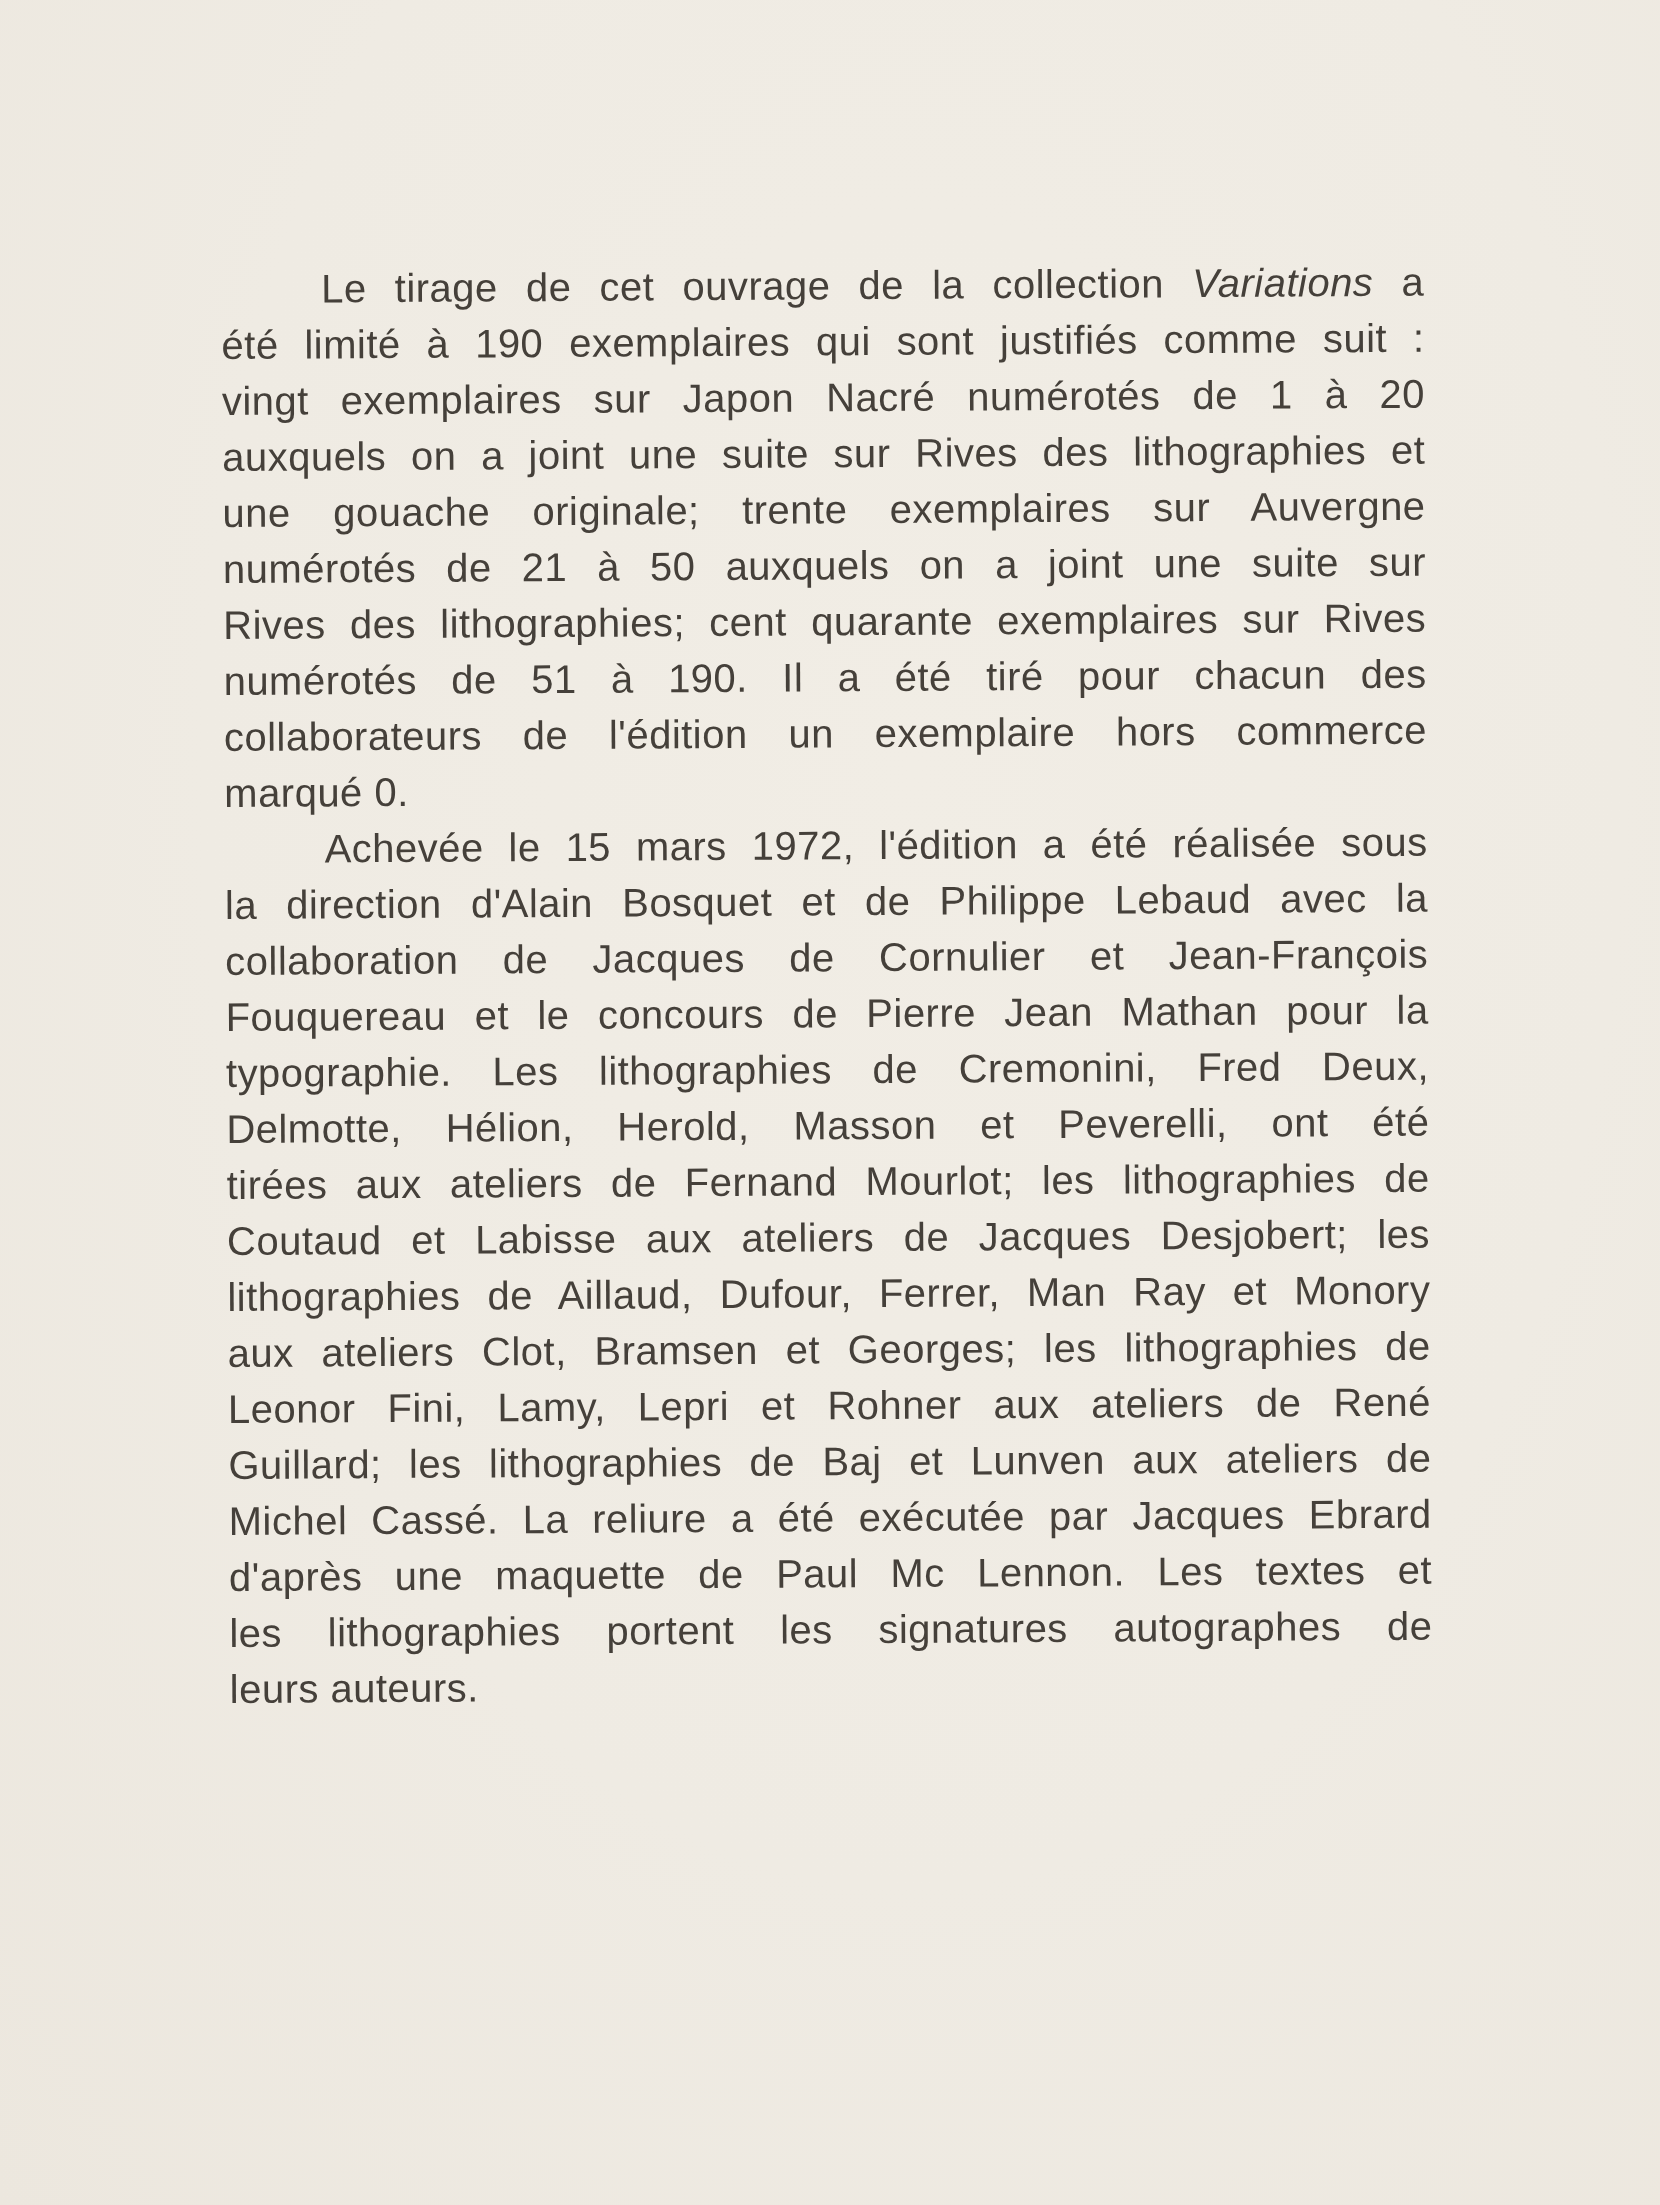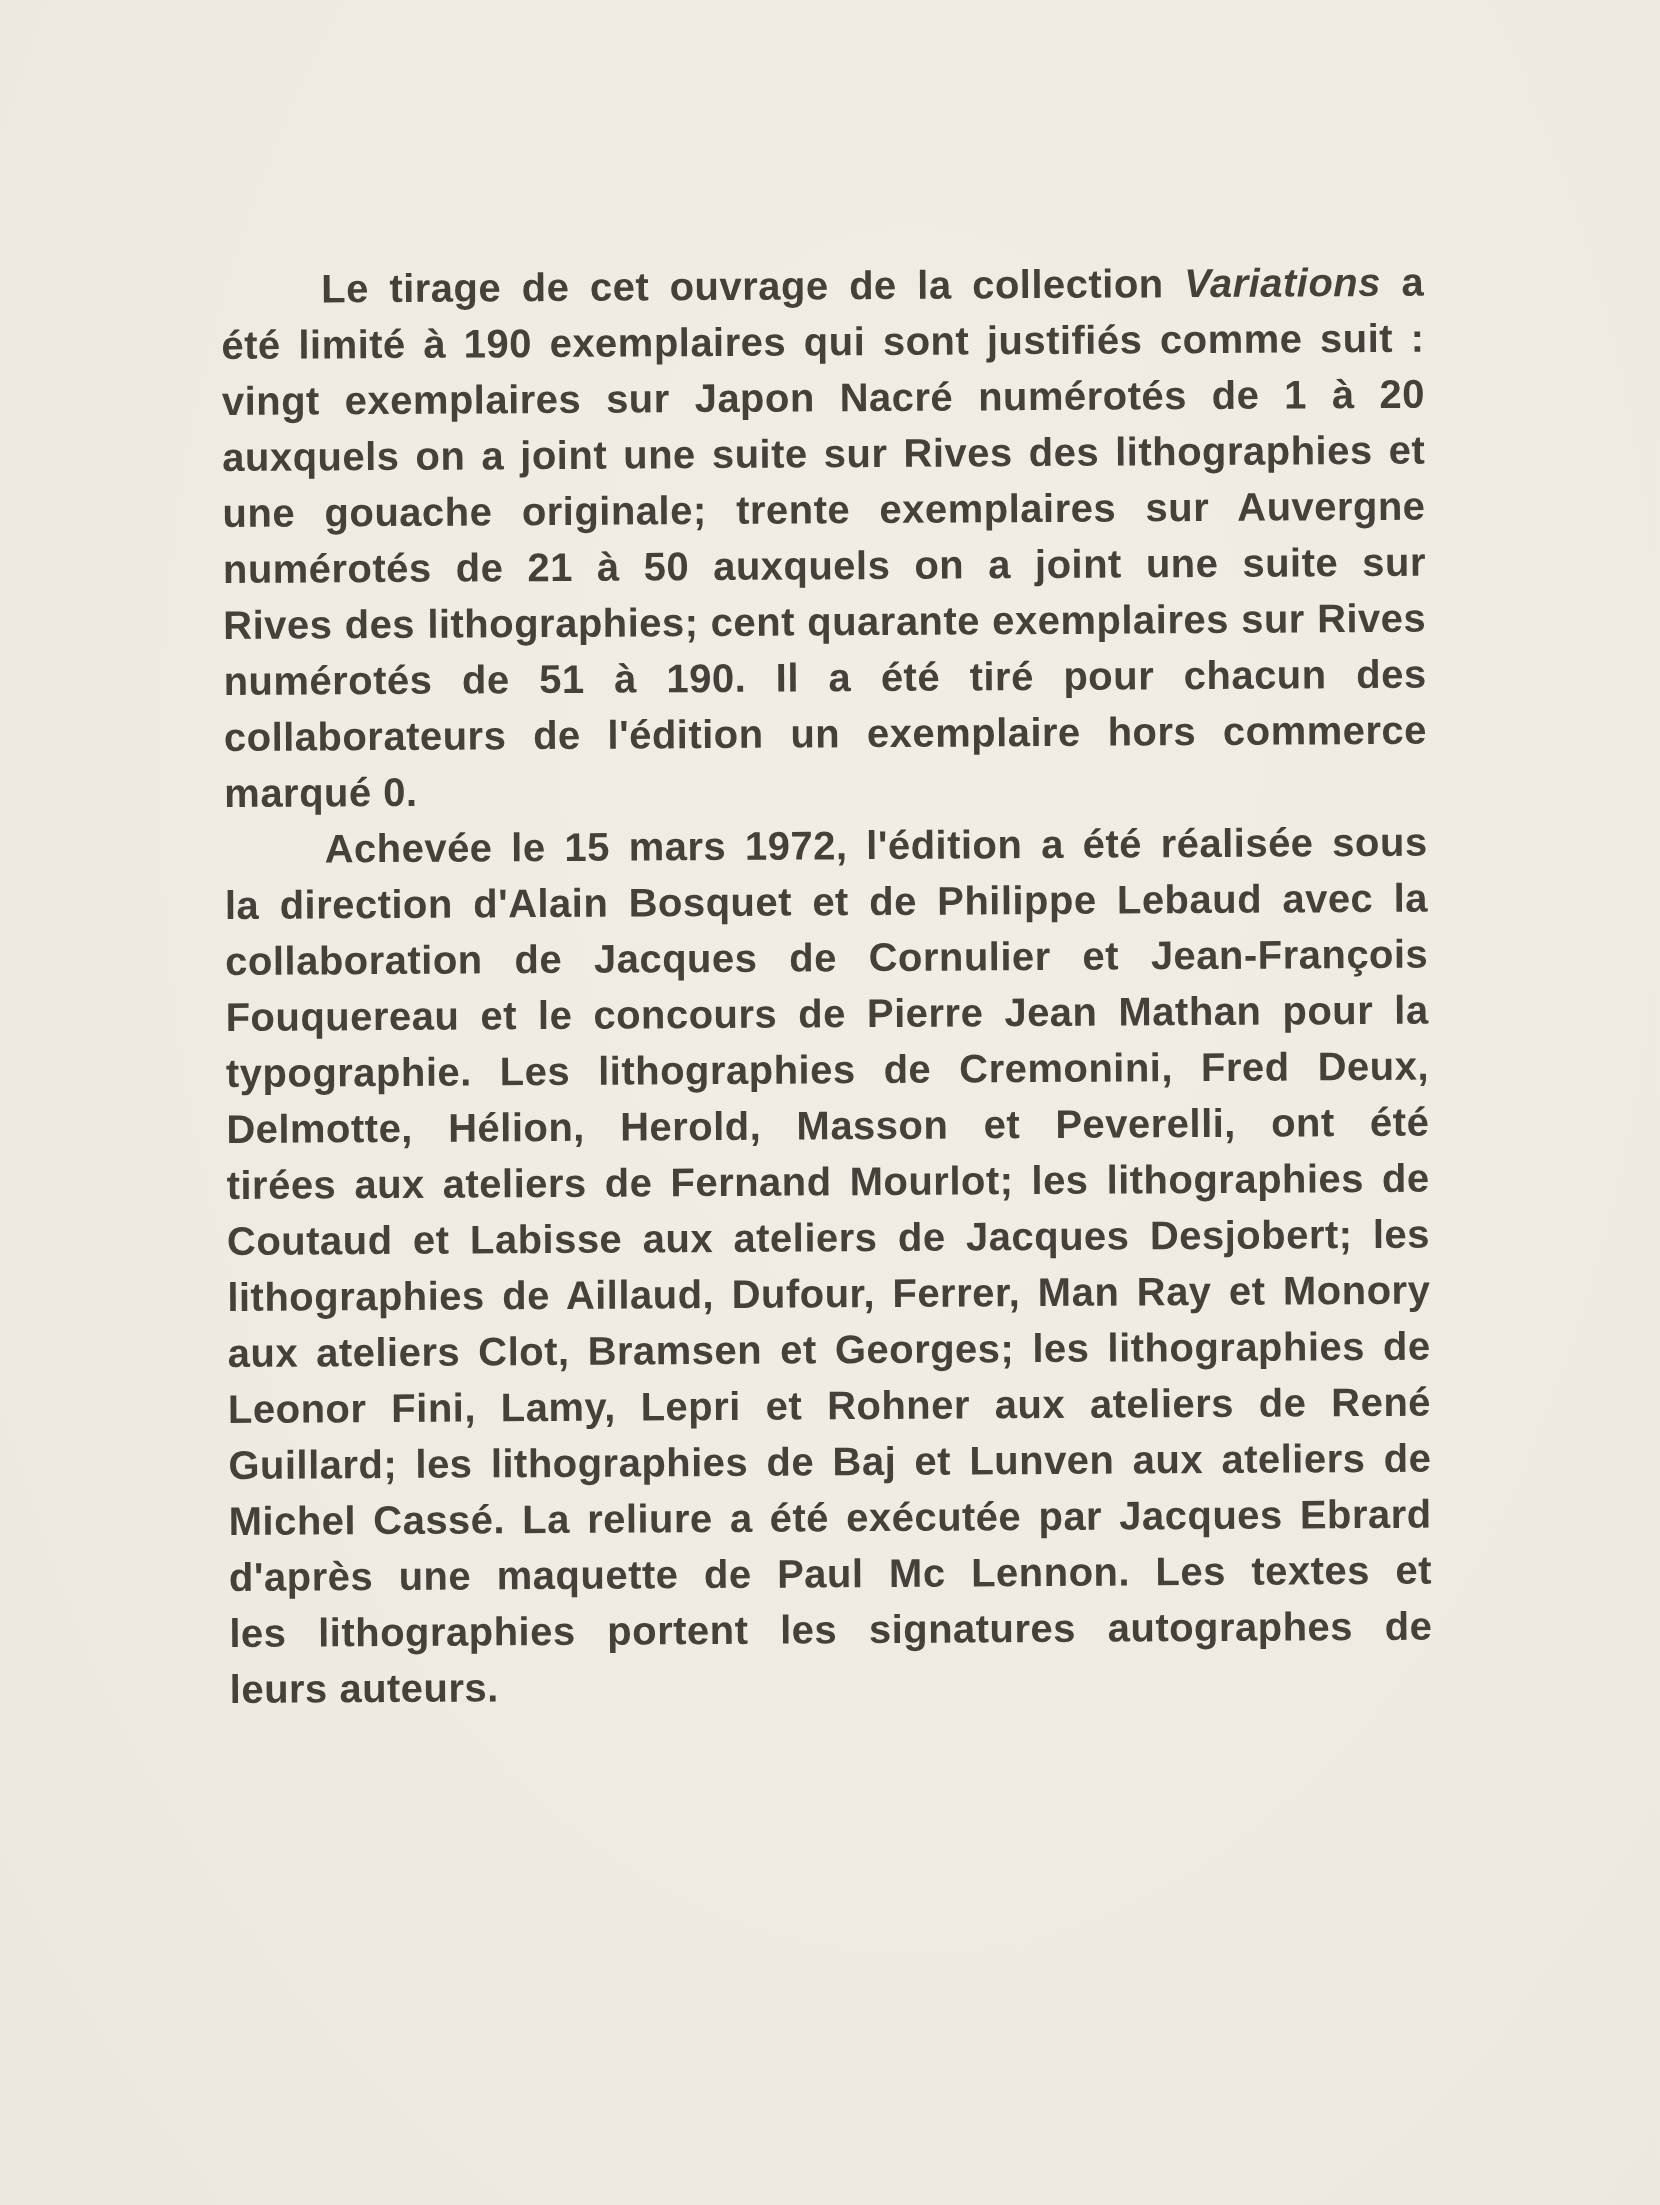--- a/index.html
+++ b/index.html
@@ -10,21 +10,20 @@
     width: 1660px;
     height: 2206px;
     position: relative;
     overflow: hidden;
     background: radial-gradient(ellipse at 55% 35%, #f1ede5 0%, #efebe3 55%, #ece7de 100%);
     font-family: "Liberation Sans", sans-serif;
   }
   .page {
     position: absolute;
     inset: 0;
-    font-weight: bold;
   }
   .text-block {
     position: absolute;
     left: 221px;
     top: 261px;
     width: 1203px;
     transform: rotate(-0.35deg);
     transform-origin: top left;
     font-size: 40px;
     letter-spacing: 0.012em;

